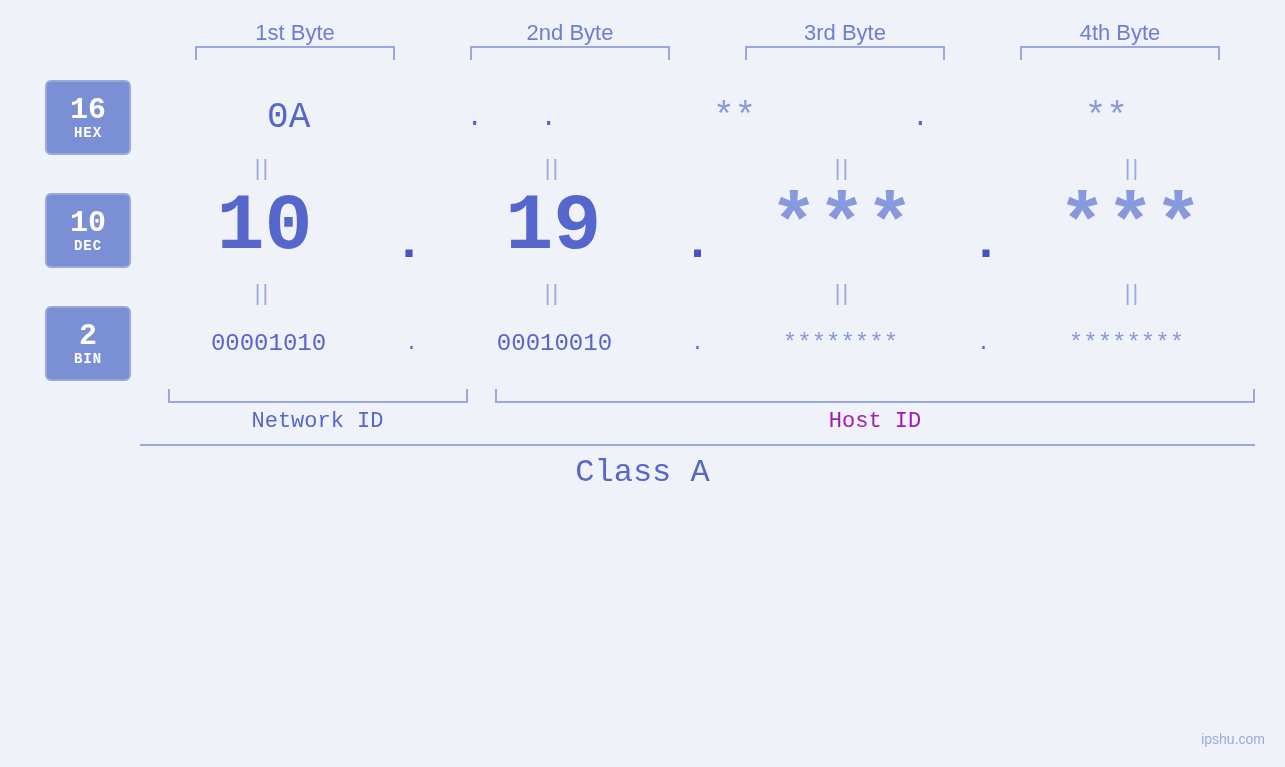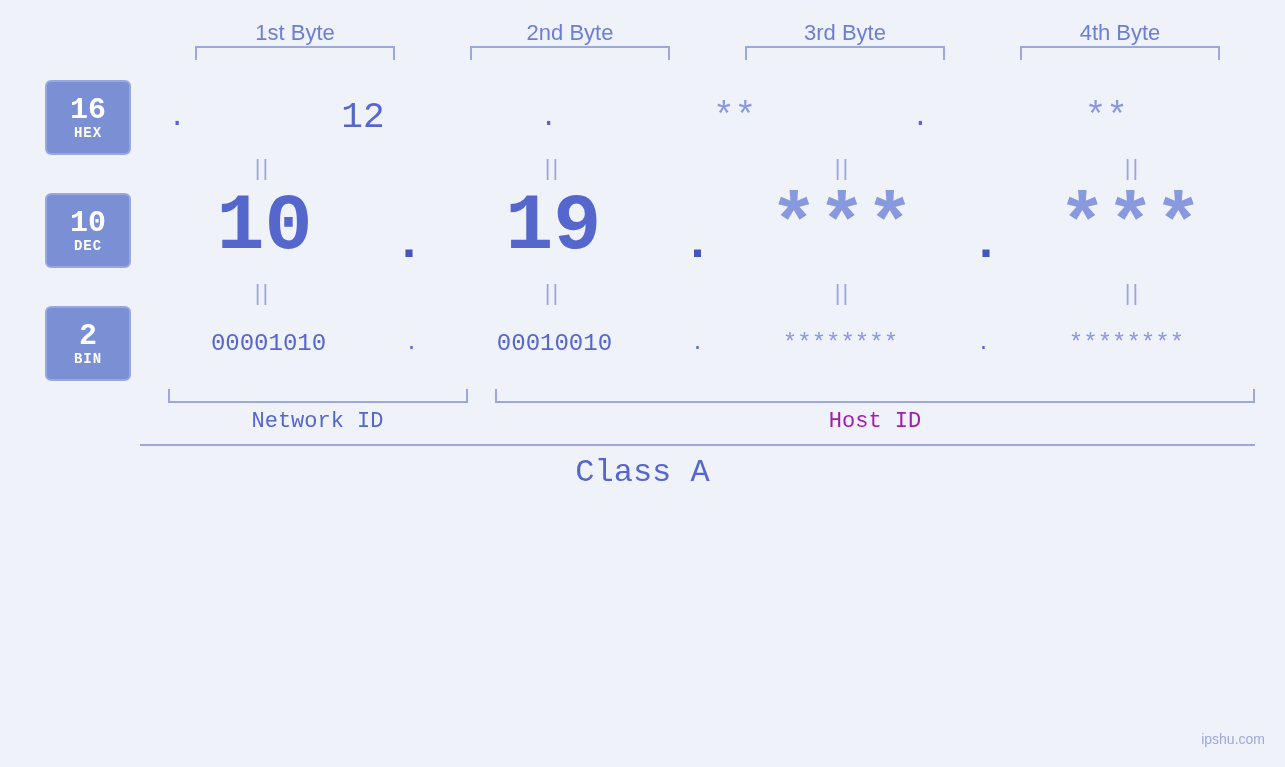--- a/index.html
+++ b/index.html
@@ -273,22 +273,22 @@
   </div>
 
   <div class="data-row" style="margin-top:10px;">
     <div class="row-badge-spacer">
       <div class="base-badge">
         <span class="num">16</span>
         <span class="label">HEX</span>
       </div>
     </div>
     <div class="row-values">
+      <div class="cell-value hex-value">0A</div>
       <div class="dot">.</div>
-      <div class="cell-value hex-value">12</div>
       <div class="dot">.</div>
       <div class="cell-value hex-value wildcard">**</div>
       <div class="dot">.</div>
       <div class="cell-value hex-value wildcard">**</div>
     </div>
   </div>
 
   <div class="equals-row">
     <div class="equals-spacer"></div>
     <div class="equals-values">

